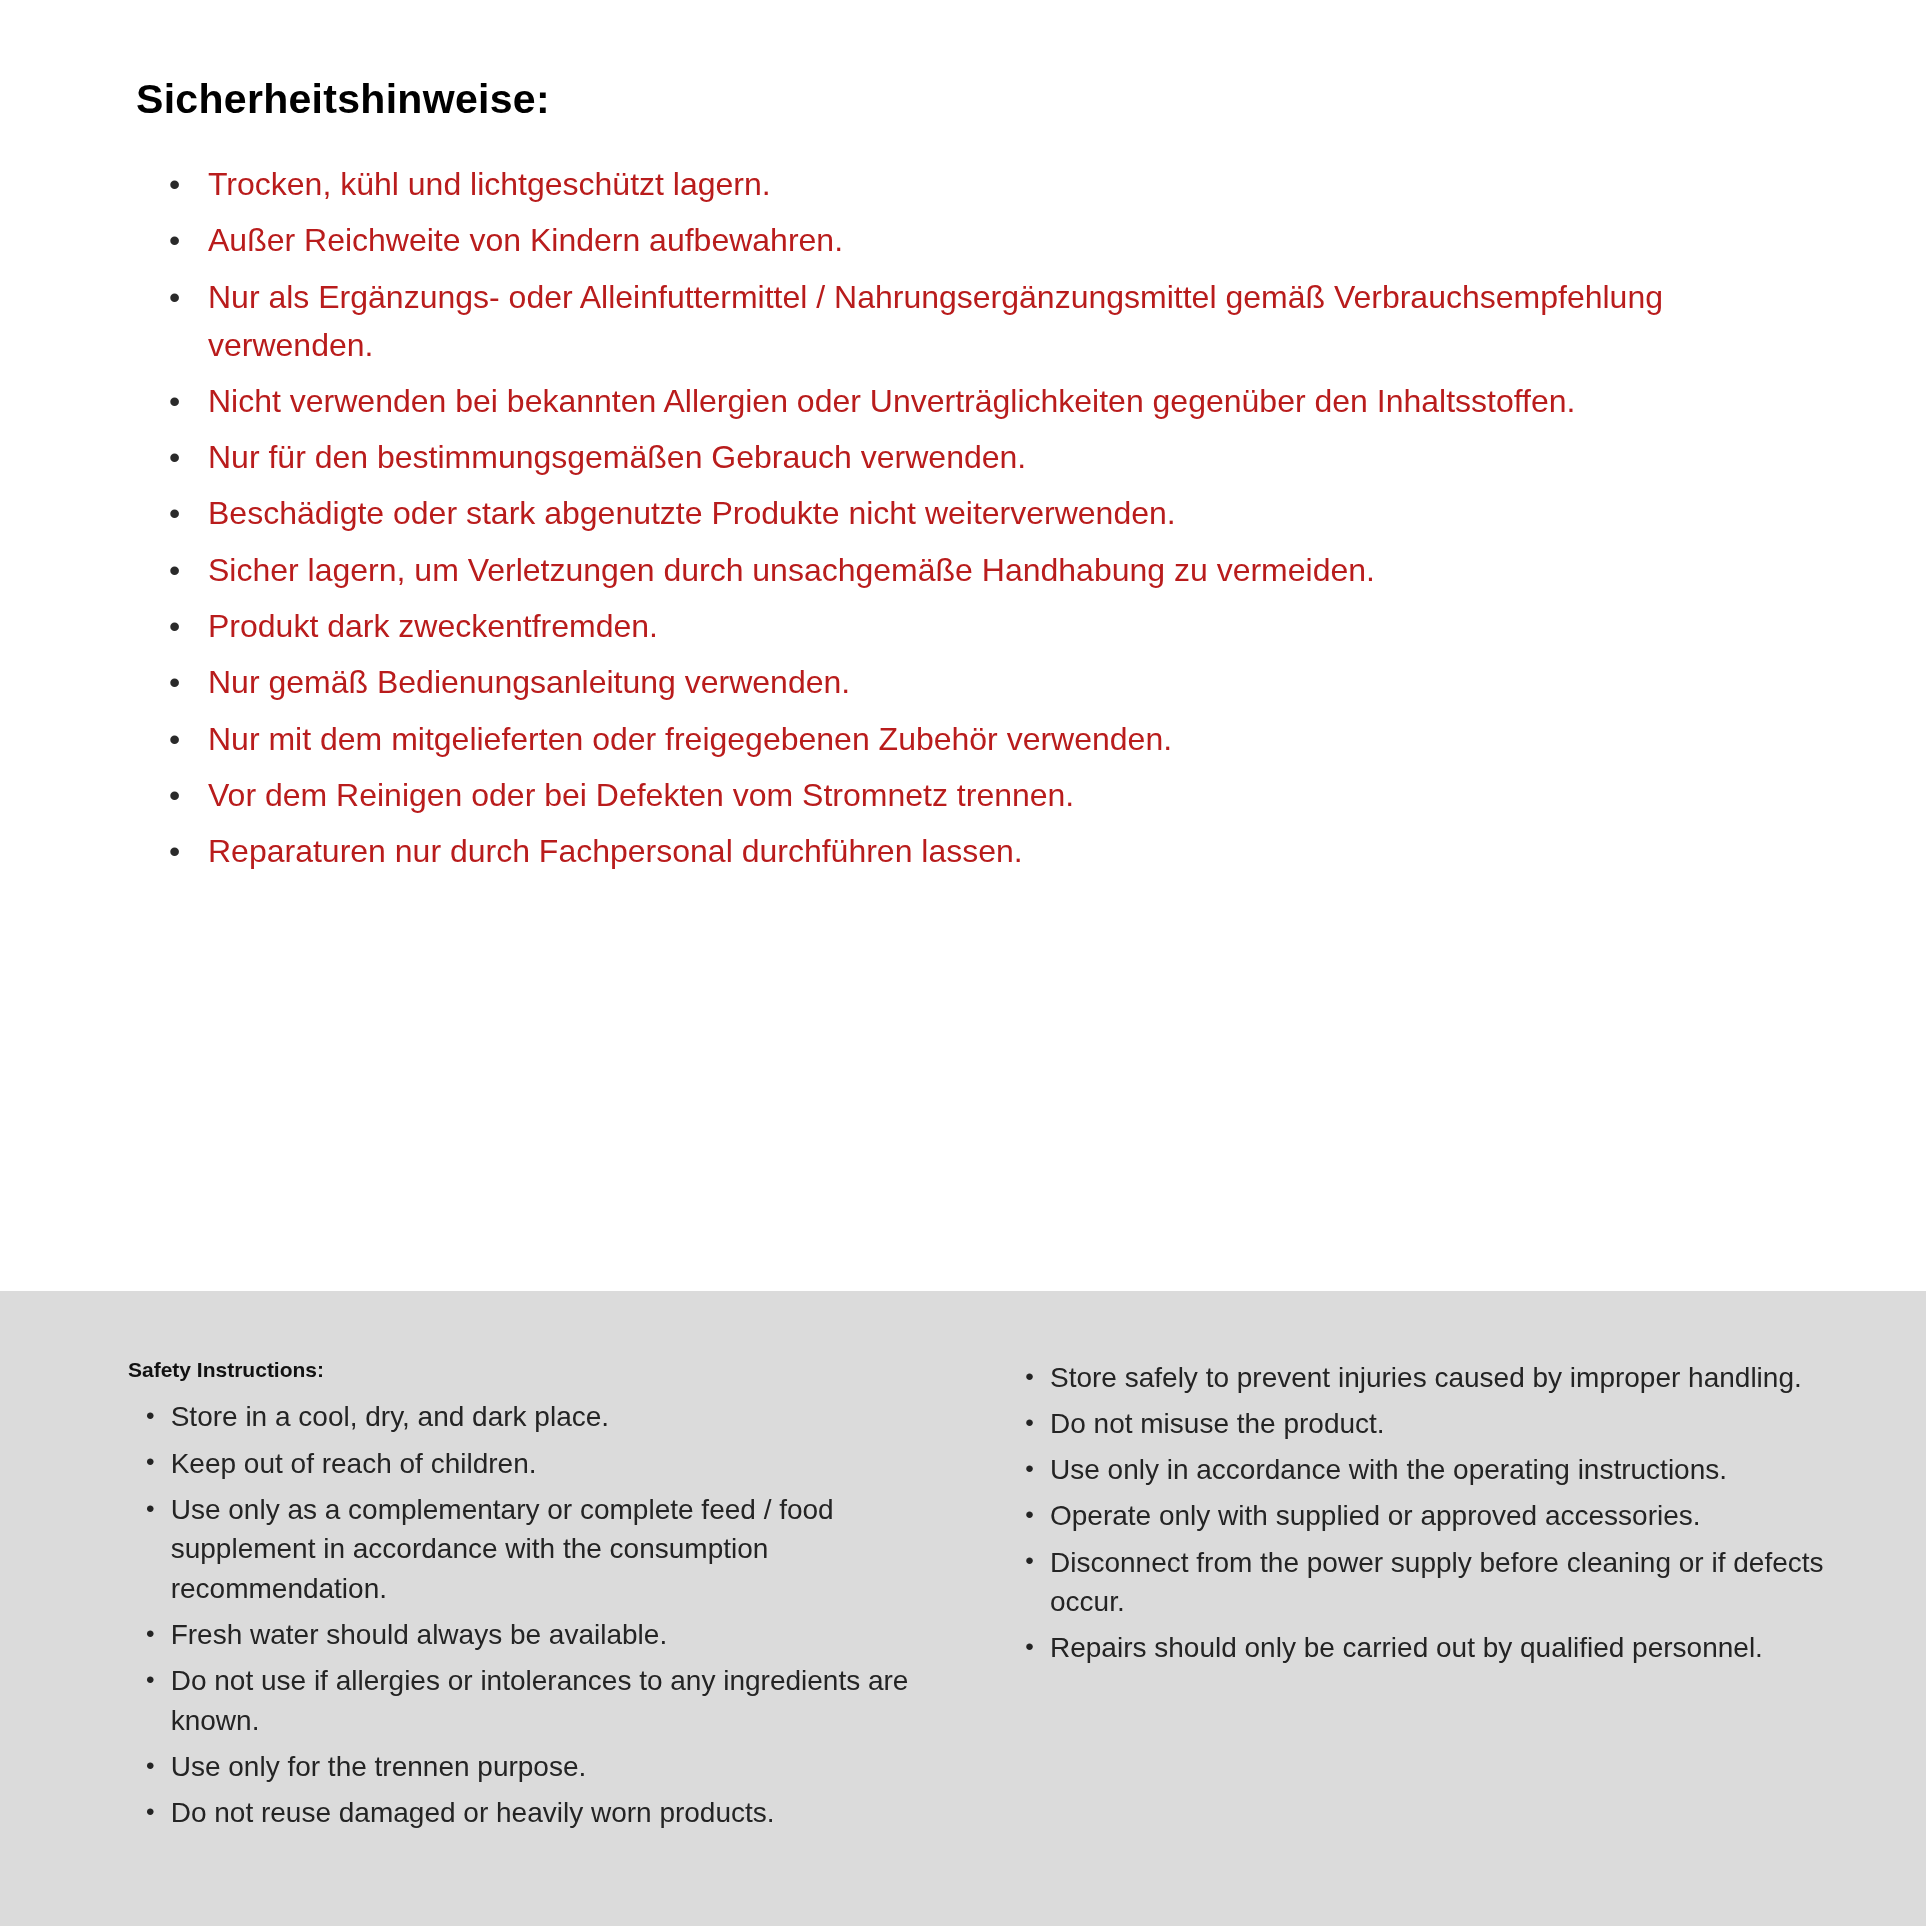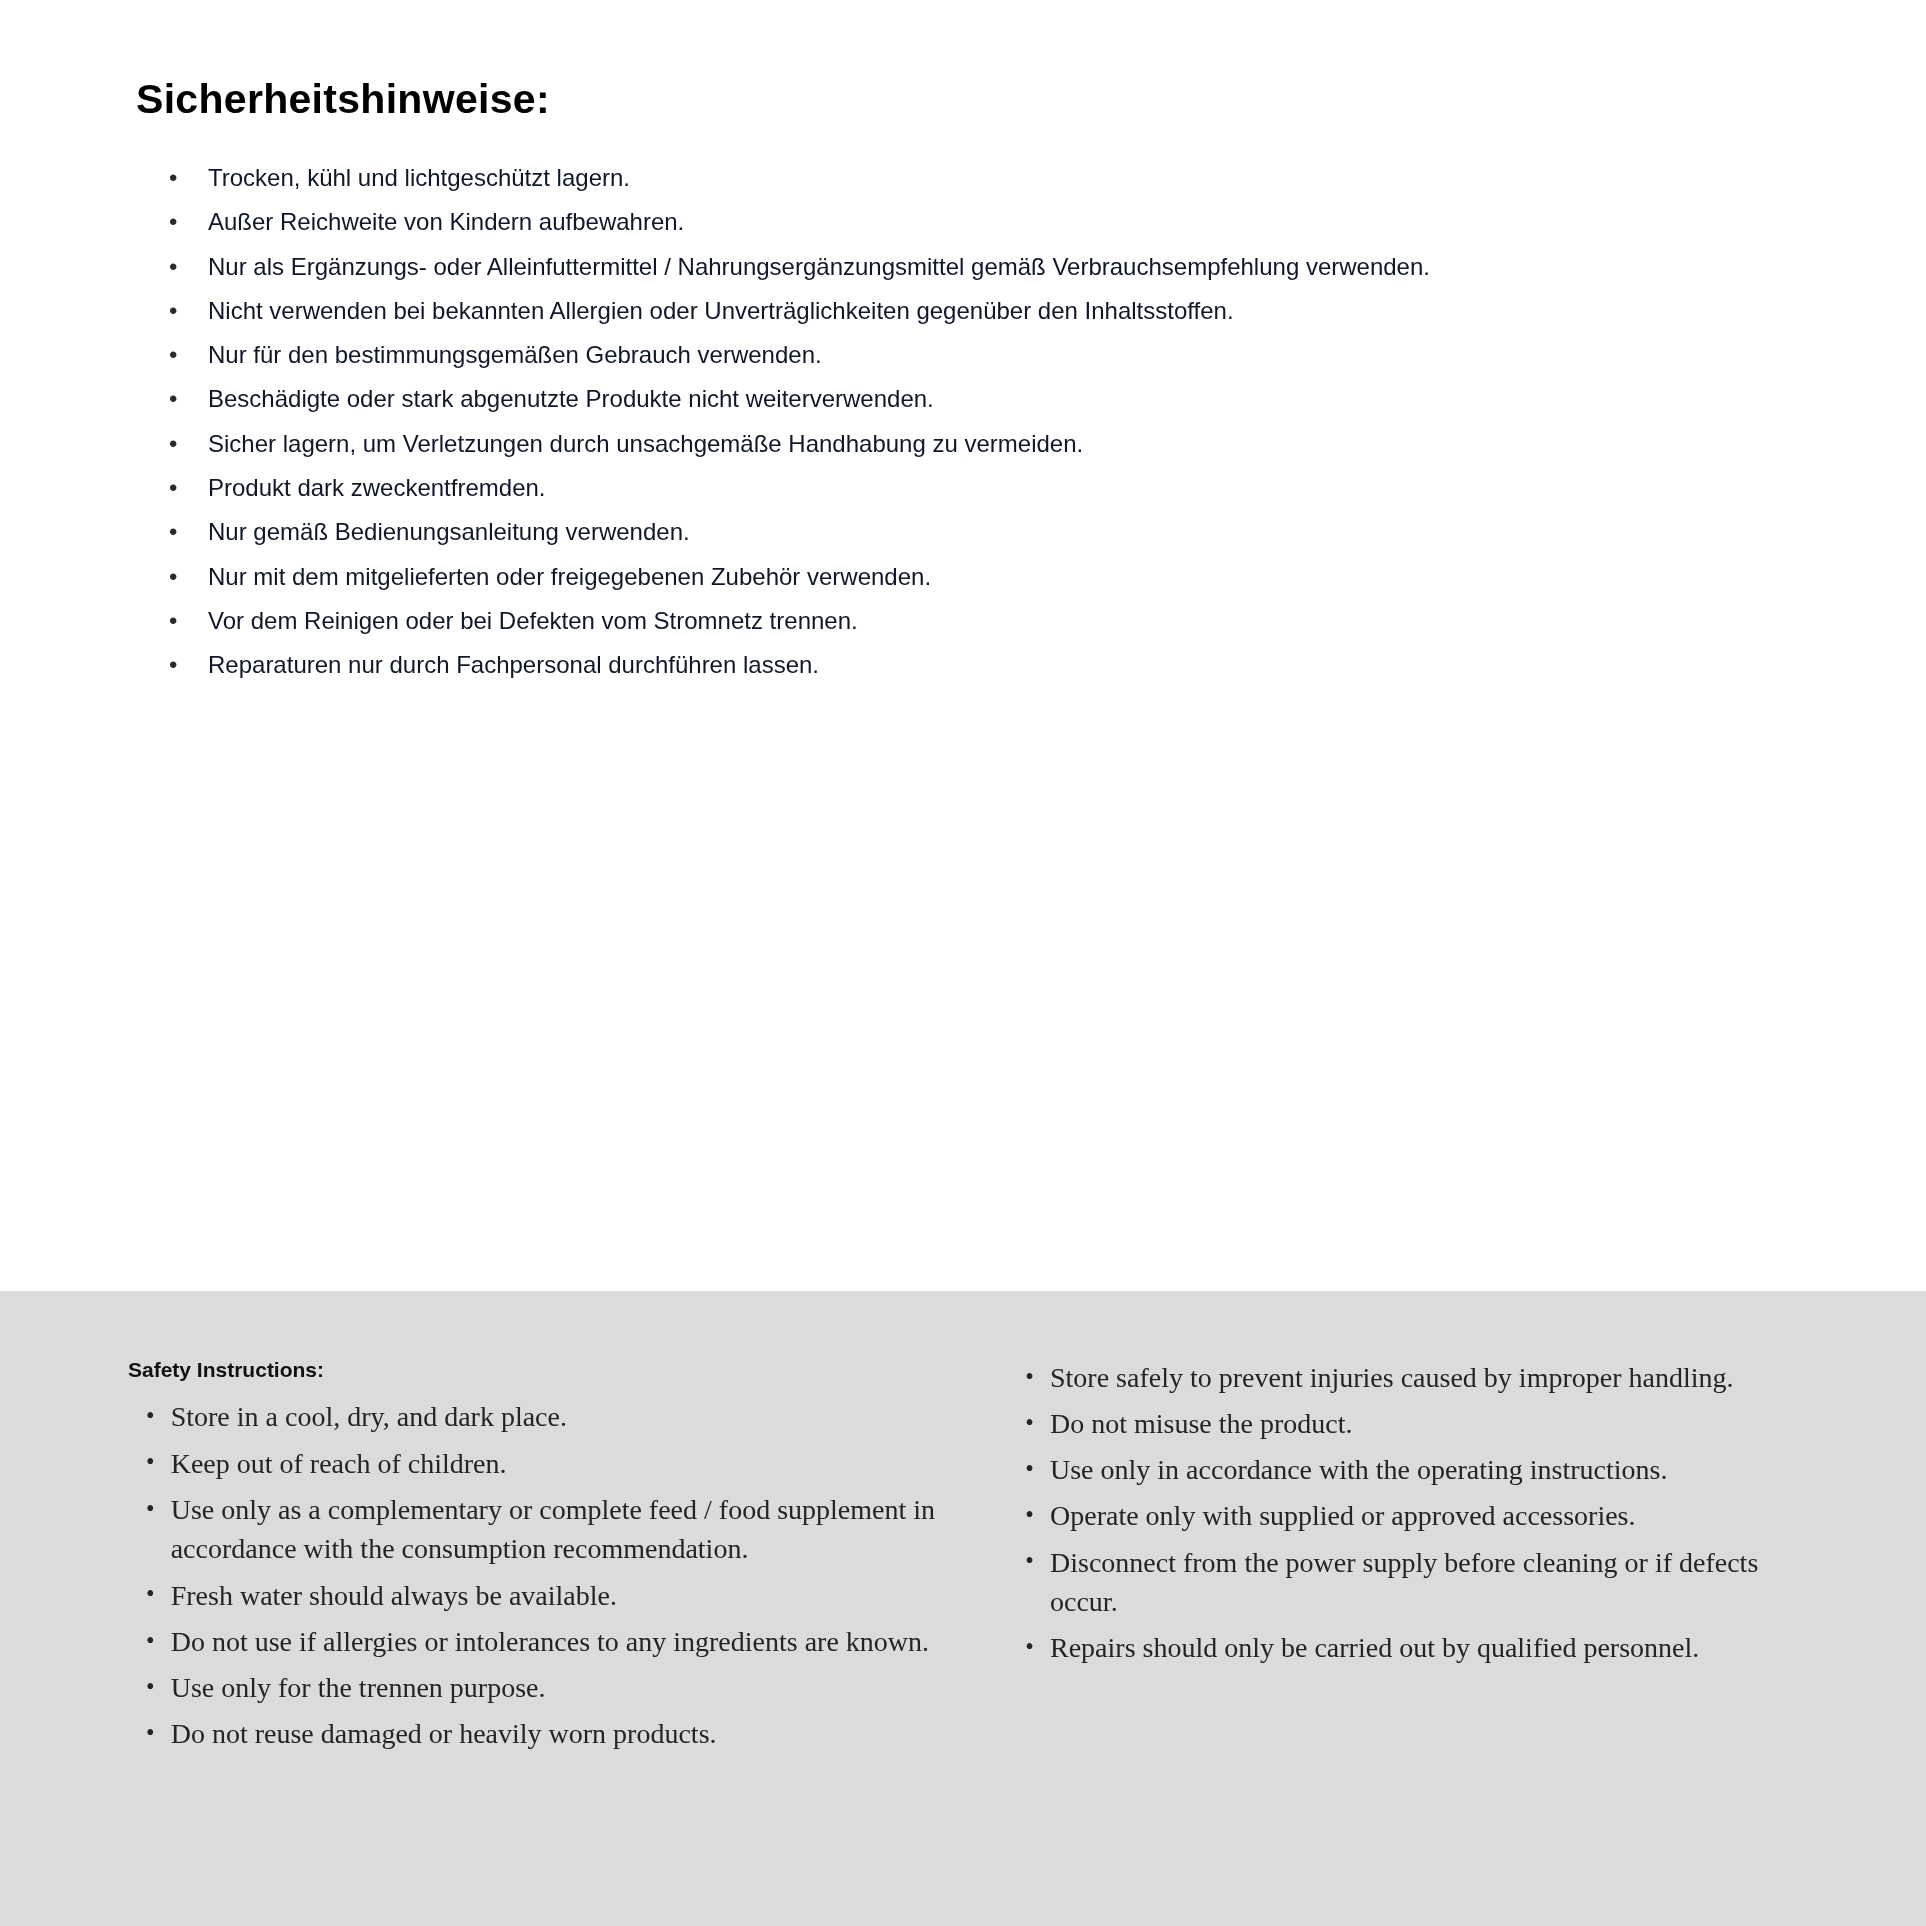--- a/index.html
+++ b/index.html
@@ -37,23 +37,23 @@
   .german-list {
     margin: 0;
     padding: 0 0 0 33px;
     list-style: none;
     max-width: 1669px;
   }
   .german-list li {
     position: relative;
     padding-left: 39px;
     margin-bottom: 8.3px;
-    font-size: 24px;
+    font-size: 32px;
     line-height: 1.5;
-    color: #0f172a;
+    color: #b91c1c;
   }
   .german-list li::before {
     content: "\2022";
     position: absolute;
     left: 0;
     color: #2a2a2a;
   }
 
   
   .english-section {
@@ -88,21 +88,20 @@
   .english-col.right .english-list {
     padding-left: 0;
   }
   .english-list li {
     position: relative;
     padding-left: 26px;
     margin-bottom: 6.4px;
     font-size: 28px;
     line-height: 1.42;
     color: #242424;
-    font-family: Liberation Serif, serif;
   }
   .english-list li::before {
     content: "\2022";
     position: absolute;
     left: 1.3px;
     font-size: 24.4px;
     top: 1.9px;
     color: #242424;
   }
 </style>

